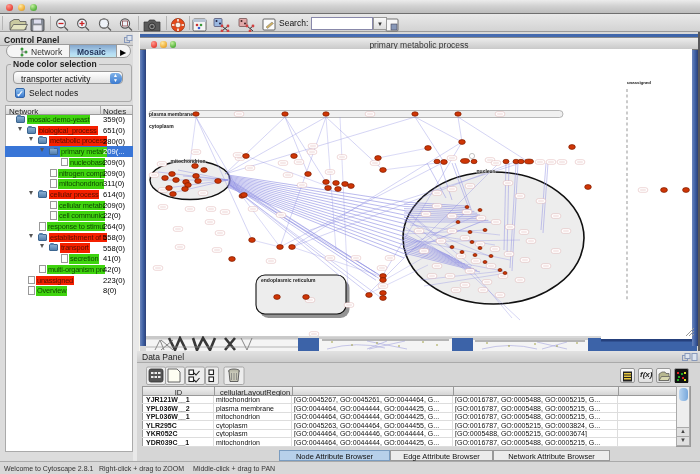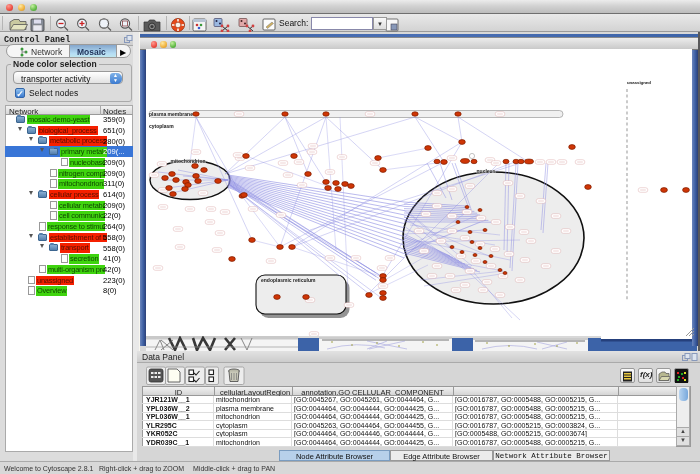--- a/index.html
+++ b/index.html
@@ -8,21 +8,21 @@
 #title .txt{position:absolute;left:0;right:0;top:1px;text-align:center;font-size:9px;font-weight:bold;color:#222;}
 .tl{position:absolute;top:3.5px;width:7px;height:7px;border-radius:50%;}
 
 #toolbar{left:0;top:14px;width:700px;height:18px;background:linear-gradient(#e9e9e9,#d3d3d3);border-bottom:1px solid #9a9a9a;}
 .sep{position:absolute;top:2px;height:14px;width:1px;background:#b5b5b5;}
 
 #desktop{left:698px;top:32px;width:2px;height:319px;background:#58585a;}
 
 #lpanel{left:0;top:32px;width:137px;height:429px;background:#dcdcdc;}
 #cphead{left:0;top:32px;width:133px;height:14px;background:linear-gradient(#e4e4e4,#cfcfcf);border-bottom:1px solid #aaa;}
-#cphead span{position:absolute;left:4px;top:2.5px;font-size:8.5px;font-weight:bold;color:#222;font-family:Liberation Mono, monospace;}
+#cphead span{position:absolute;left:4px;top:2.5px;font-size:8.5px;font-weight:bold;color:#222;}
 #tabbar{left:6px;top:44px;width:125px;height:14px;background:#f5f5f5;border:1px solid #9a9a9a;border-radius:7px;overflow:hidden;}
 #tab-mosaic{position:absolute;left:62px;top:0;width:48px;height:14px;background:linear-gradient(#84a6cc,#b4dcf4 60%,#c6ecec);border-left:1px solid #9a9a9a;border-right:1px solid #9a9a9a;}
 #tabbar .ntxt{position:absolute;left:24px;top:2px;font-size:8.5px;color:#333;}
 #tabbar .mtxt{position:absolute;left:70px;top:2px;font-size:8.5px;font-weight:bold;color:#23365c;}
 #tabarr{position:absolute;left:113px;top:3px;font-size:8px;color:#000;}
 #gbox{left:6px;top:64px;width:126px;height:38px;border:1px solid #aaa;border-radius:3px;}
 #gboxlab{left:11px;top:59px;font-size:8.5px;font-weight:bold;color:#222;background:#dcdcdc;padding:0 2px;}
 #combo{left:13px;top:71px;width:110px;height:13px;background:linear-gradient(#ffffff,#e2e2e2);border:1px solid #999;border-radius:4px;}
 #combo .cbt{position:absolute;left:7px;top:1.5px;font-size:8.5px;color:#111;}
 #combo .stp{position:absolute;right:0.5px;top:0.5px;width:12px;height:11px;background:linear-gradient(#7fb2e8,#3a7ad0);border-radius:3px 5px 5px 3px;color:#fff;font-size:5px;text-align:center;line-height:5.5px;}
@@ -341,20 +341,21 @@
 </svg>
 
 <div class="abs" id="win">
 <div id="wtop"></div>
     <div id="wborderL"></div>
     <div id="wborderR"></div>
 <div id="wtitle">
       <div class="wtl" style="left:10.5px;background:radial-gradient(circle at 35% 30%,#ff9a90,#ec4d42 60%,#c03028)"></div>
       <div class="wtl" style="left:20px;background:radial-gradient(circle at 35% 30%,#ffe9a0,#f0b13d 60%,#c78c28)"></div>
       <div class="wtl" style="left:29.5px;background:radial-gradient(circle at 35% 30%,#c4f0a0,#62ba46 60%,#3f9430)"></div>
+      <div class="txt">primary metabolic process</div>
     </div>
 </div>
 <svg id="net" width="546" height="287" viewBox="146 49 546 287" style="position:absolute;left:146px;top:49px">
 <rect x="146" y="49" width="546" height="287" fill="#ffffff"></rect>
 
 <rect x="149" y="110.5" width="414" height="7" rx="3.5" fill="#f0f0f0" stroke="#999" stroke-width="0.7"></rect>
 
 <ellipse cx="190" cy="180" rx="40" ry="19.5" fill="#ededed" stroke="#111" stroke-width="1.4"></ellipse>
 
 <ellipse cx="493.5" cy="238" rx="90.5" ry="66" fill="#ededed" stroke="#111" stroke-width="1.6"></ellipse>
@@ -1000,21 +1001,20 @@
           <rect x="3" y="6" width="2" height="2" fill="#2a2"></rect>
           <rect x="7" y="7" width="2" height="2" fill="#d22"></rect>
           <rect x="9" y="9" width="2" height="2" fill="#dd2"></rect>
           <rect x="2" y="9" width="2" height="2" fill="#2a2"></rect>
         </g>
       </svg></div>
 </div>
 <div class="abs" id="dtablehead">
 <span class="dhc" style="left:0;width:71px;">ID</span>
 <span class="dhc" style="left:71px;width:78px;">_cellularLayoutRegion</span>
-<span class="dhc" style="left:149px;width:161px;">annotation.GO CELLULAR_COMPONENT</span>
 <span style="position:absolute;left:71px;top:0;width:1px;height:9px;background:#999"></span>
 <span style="position:absolute;left:149px;top:0;width:1px;height:9px;background:#999"></span>
 <span style="position:absolute;left:310px;top:0;width:1px;height:9px;background:#999"></span>
 <span style="position:absolute;left:475px;top:0;width:1px;height:9px;background:#999"></span>
 </div>
 <div class="abs" id="dtbody"></div>
 <div class="abs" style="left:213px;top:395.5px;width:1px;height:50px;background:#ddd"></div>
 <div class="abs" style="left:291px;top:395.5px;width:1px;height:50px;background:#ddd"></div>
 <div class="abs" style="left:452px;top:395.5px;width:1px;height:50px;background:#ddd"></div>
 <div class="abs" style="left:617px;top:395.5px;width:1px;height:50px;background:#ddd"></div>
@@ -1056,18 +1056,18 @@
   </div>
 
 <div class="abs" style="left:676px;top:386px;width:14px;height:60px;background:#eee;border:1px solid #aaa;">
 <div style="position:absolute;left:1.5px;top:1px;width:9px;height:13px;background:linear-gradient(90deg,#b8d4f0,#78a8dc);border-radius:4px;"></div>
 <div style="position:absolute;left:0;bottom:9px;width:12px;height:9px;background:#e0e0e0;border-top:1px solid #aaa;font-size:6px;text-align:center;color:#444;">▲</div>
 <div style="position:absolute;left:0;bottom:0;width:12px;height:9px;background:#e0e0e0;border-top:1px solid #aaa;font-size:6px;text-align:center;color:#444;">▼</div>
 </div>
 
 <div class="btab" style="left:279px;width:111px;background:#b7d0ea;border-color:#7a9cc0;">Node Attribute Browser</div>
 <div class="btab" style="left:390px;width:103px;">Edge Attribute Browser</div>
-<div class="btab" style="left:493px;width:117px;font-family:Liberation Mono, monospace;">Network Attribute Browser</div>
+<div class="btab" style="left:493px;width:117px;">Network Attribute Browser</div>
 
 <div class="abs" id="status">
 <span style="left:4px">Welcome to Cytoscape 2.8.1</span>
 <span style="left:99px">Right-click + drag to ZOOM</span>
 <span style="left:193px">Middle-click + drag to PAN</span>
 </div>
 </body></html>

